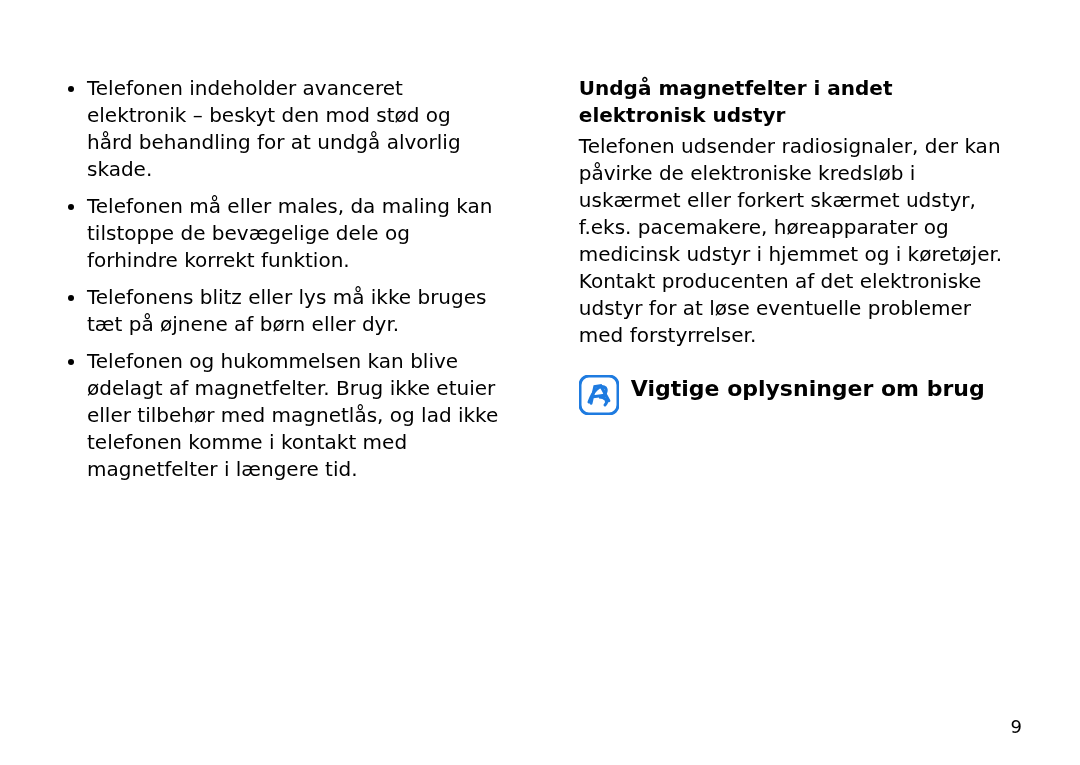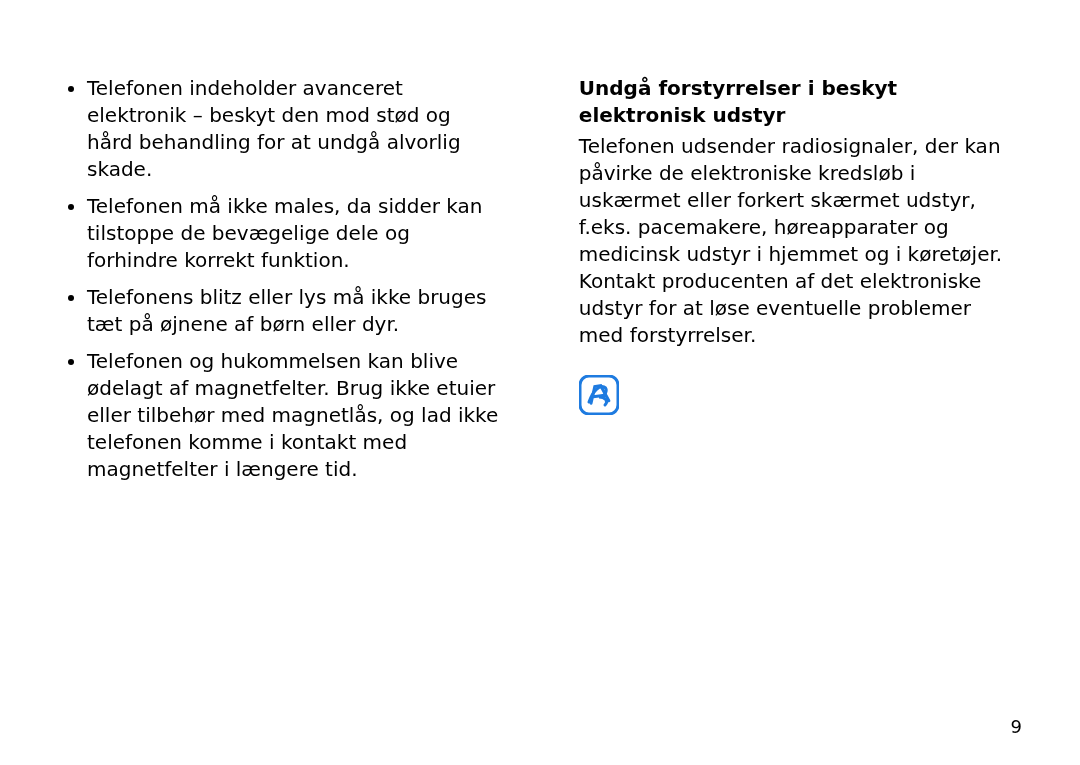--- a/index.html
+++ b/index.html
@@ -63,43 +63,44 @@
   }
 </style>
 </head>
 <body>
 
 <div class="page">
 
   <div class="col">
     <ul>
       <li>Telefonen indeholder avanceret elektronik – beskyt den mod stød og hård behandling for at undgå alvorlig skade.</li>
-      <li>Telefonen må ikke males, da sidder kan tilstoppe de bevægelige dele og forhindre korrekt funktion.</li>
+      <li>Telefonen må eller males, da maling kan tilstoppe de bevægelige dele og forhindre korrekt funktion.</li>
       <li>Telefonens blitz eller lys må ikke bruges tæt på øjnene af børn eller dyr.</li>
       <li>Telefonen og hukommelsen kan blive ødelagt af magnetfelter. Brug ikke etuier eller tilbehør med magnetlås, og lad ikke telefonen komme i kontakt med magnetfelter i længere tid.</li>
     </ul>
   </div>
 
   <div class="col">
-    <p class="subhead">Undgå forstyrrelser i beskyt elektronisk udstyr</p>
+    <p class="subhead">Undgå magnetfelter i andet elektronisk udstyr</p>
     <p class="para">Telefonen udsender radiosignaler, der kan påvirke de elektroniske kredsløb i uskærmet eller forkert skærmet udstyr, f.eks. pacemakere, høreapparater og medicinsk udstyr i hjemmet og i køretøjer. Kontakt producenten af det elektroniske udstyr for at løse eventuelle problemer med forstyrrelser.</p>
 
     <div class="section-head">
       <span class="section-icon">
         <svg viewBox="0 0 40 40" width="40" height="40">
           <rect x="1" y="1" width="38" height="38" rx="9" ry="9" fill="none" stroke="#1e7be0" stroke-width="3"></rect>
           <path d="M11 27 L17 11 L23 11 L29 27 M14 21 L26 21" fill="none" stroke="#1e7be0" stroke-width="3" stroke-linecap="round" transform="rotate(-8 20 20)"></path>
           <path d="M13 13 L27 27 M13 20 L27 20" fill="none" stroke="#1e7be0" stroke-width="0"></path>
           <path d="M12 26 C14 18 18 12 22 12 C26 12 28 14 26 18 M14 28 L28 14" fill="none" stroke="#1e7be0" stroke-width="3" stroke-linecap="round" opacity="0"></path>
 
           <path d="M12 28 L15 19 L24 10 L30 16 L21 25 L12 28 Z" fill="none" stroke="#1e7be0" stroke-width="2.5" stroke-linejoin="round" opacity="0"></path>
           <path d="M11 28 L16 13 L22 13 C26 13 28 20 21 20 L16 20" fill="none" stroke="#1e7be0" stroke-width="3" stroke-linecap="round" stroke-linejoin="round" opacity="0"></path>
 
           <path d="M10 27 C14 16 20 10 25 12 C30 14 26 22 20 22 C26 22 30 26 26 30" fill="none" stroke="#1e7be0" stroke-width="3" stroke-linecap="round"></path>
         </svg>
       </span>
+      <span class="section-title">Vigtige oplysninger om brug</span>
     </div>
 
   </div>
 
 </div>
 
 <div class="pagenum">9</div>
 
 </body></html>

